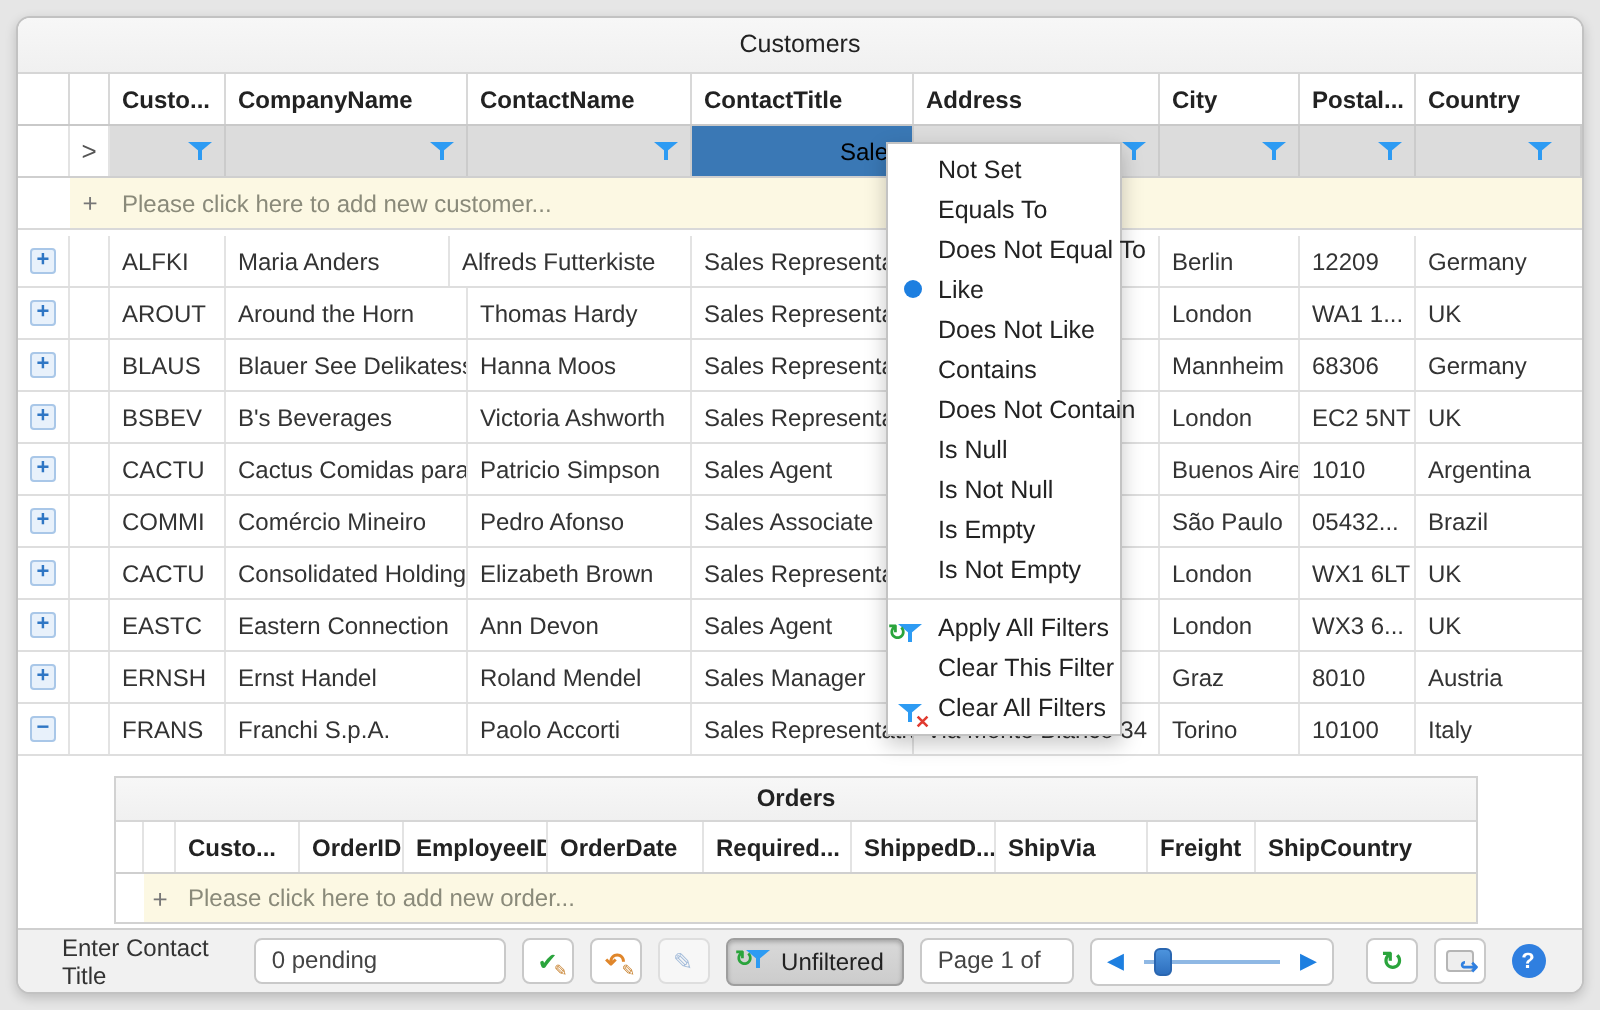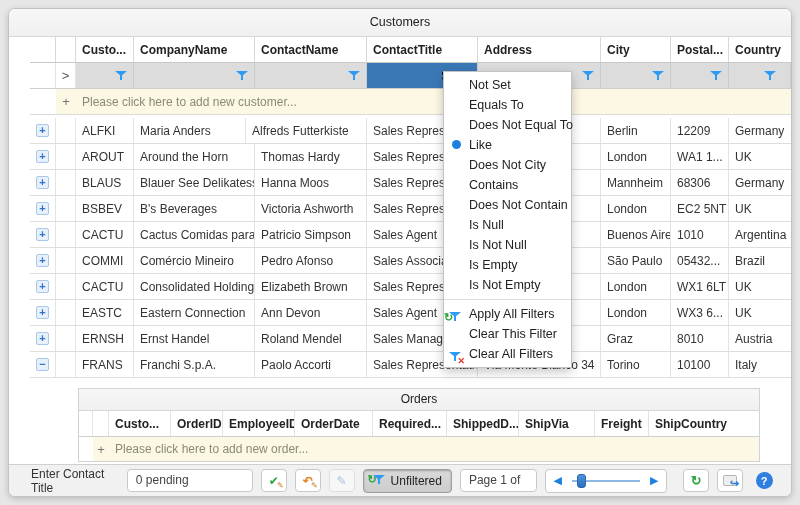--- a/index.html
+++ b/index.html
@@ -69,38 +69,38 @@
   }
   .funnel::after {
     content:""; position:absolute; left:5px; top:5px; width:2px; height:5px; background:#2d9bf3;
   }
   .fwrap { position:relative; display:inline-block; margin-right:2px; }
   .ovl { position:absolute; font-weight:bold; }
   .ovl.green { color:#2aa43c; font-size:11px; left:-5px; top:-1px; }
   .ovl.red { color:#e03a2f; font-size:9px; right:-4px; bottom:-3px; }
   
   .menu {
-    position:absolute; left:443px; top:71px; width:129px; z-index:50;
+    position:absolute; left:443px; top:71px; width:118px; z-index:50;
     background:#fff; border:1px solid #c3c3c3;
     box-shadow:0 4px 10px rgba(0,0,0,.22);
     padding:3px 0; font-size:12.5px;
   }
   .mitem { position:relative; height:20px; line-height:20px; padding-left:25px; color:#222; white-space:nowrap; }
   .mitem .radio {
     position:absolute; left:8px; top:5px; width:9px; height:9px; border-radius:50%;
     background:#1d7fe0;
   }
   .mitem .mico { position:absolute; left:5px; top:4px; }
   .msep { height:1px; background:#dcdcdc; margin:4px 0; }
   
   .orders-wrap { margin:10px 0 0 48px; width:682px; border:1px solid #d2d2d2; background:#fff; }
   .orders-title {
     height:22px; line-height:21px; text-align:center;
     background:linear-gradient(#f7f7f7,#f0f0f0); border-bottom:1px solid #d6d6d6;
-    font-size:12px; color:#222;
+    font-size:12px; color:#222;font-weight:bold;
   }
   .oc-exp{width:14px} .oc-ind{width:16px}
   .oc0{width:62px}.oc1{width:52px}.oc2{width:72px}.oc3{width:78px}.oc4{width:74px}
   .oc5{width:72px}.oc6{width:76px}.oc7{width:54px}.oc8{flex:1;border-right:none}
   .ohdr { height:26px; border-bottom:1px solid #cfcfcf; }
   .ohdr .cell { font-weight:bold; color:#222; }
   .onrow { height:24px; background:#fcf8e3; }
   .onrow .oc-exp { background:#fff; border-right:1px solid #e3e3e3; }
   .onrow .cell { border-right:none; color:#8a8a7a; }
   
@@ -137,21 +137,21 @@
     position:absolute; left:10%; top:0; width:9px; height:14px; border-radius:3px;
     background:linear-gradient(#4c93dd,#2e6fbe); border:1px solid #2a66b0;
   }
   .help-circle {
     width:17px; height:17px; border-radius:50%; background:#2f7fe0; color:#fff;
     font-size:11px; font-weight:bold; display:flex; align-items:center; justify-content:center;
   }
   .detail-ico { position:relative; width:14px; height:11px; border:1px solid #b5b5b5; background:#eee; border-radius:2px; }
   .detail-ico span { position:absolute; right:-3px; bottom:-5px; color:#2f7fe0; font-size:11px; font-weight:bold; }
   .green { color:#2aa43c; }
-  .grid-body { flex:1; overflow:hidden; display:flex; flex-direction:column;margin-left:21px; }
+  .grid-body { flex:1; overflow:hidden; display:flex; flex-direction:column; }
 </style>
 </head>
 <body>
 
 <div class="stage">
   <div class="window">
 
     <div class="panel-title">
       <span>Customers</span>
     </div>
@@ -422,21 +422,21 @@
         </div>
       </div>
     </div>
   </div>
 
   <div class="menu">
       <div class="mitem"><span>Not Set</span></div>
       <div class="mitem"><span>Equals To</span></div>
       <div class="mitem"><span>Does Not Equal To</span></div>
       <div class="mitem"><span class="radio"></span><span>Like</span></div>
-      <div class="mitem"><span>Does Not City</span></div>
+      <div class="mitem"><span>Does Not Like</span></div>
       <div class="mitem"><span>Contains</span></div>
       <div class="mitem"><span>Does Not Contain</span></div>
       <div class="mitem"><span>Is Null</span></div>
       <div class="mitem"><span>Is Not Null</span></div>
       <div class="mitem"><span>Is Empty</span></div>
       <div class="mitem"><span>Is Not Empty</span></div>
       <div class="msep"></div>
       <div class="mitem"><span class="mico fwrap"><span class="funnel"></span><span class="ovl green">↻</span></span><span>Apply All Filters</span></div>
       <div class="mitem"><span>Clear This Filter</span></div>
       <div class="mitem"><span class="mico fwrap"><span class="funnel"></span><span class="ovl red">✕</span></span><span>Clear All Filters</span></div>

